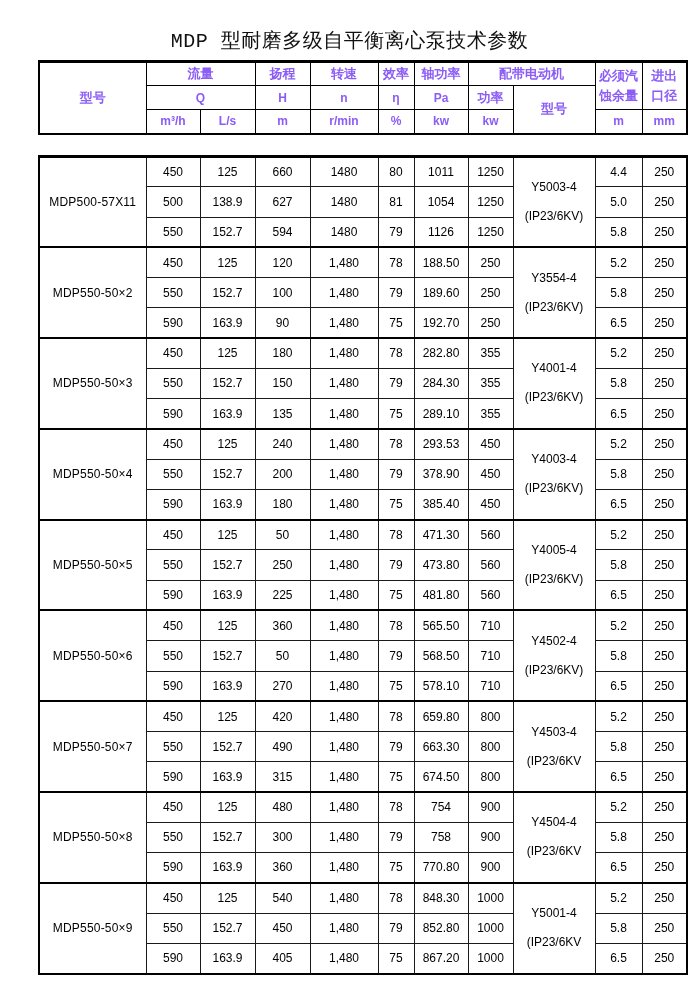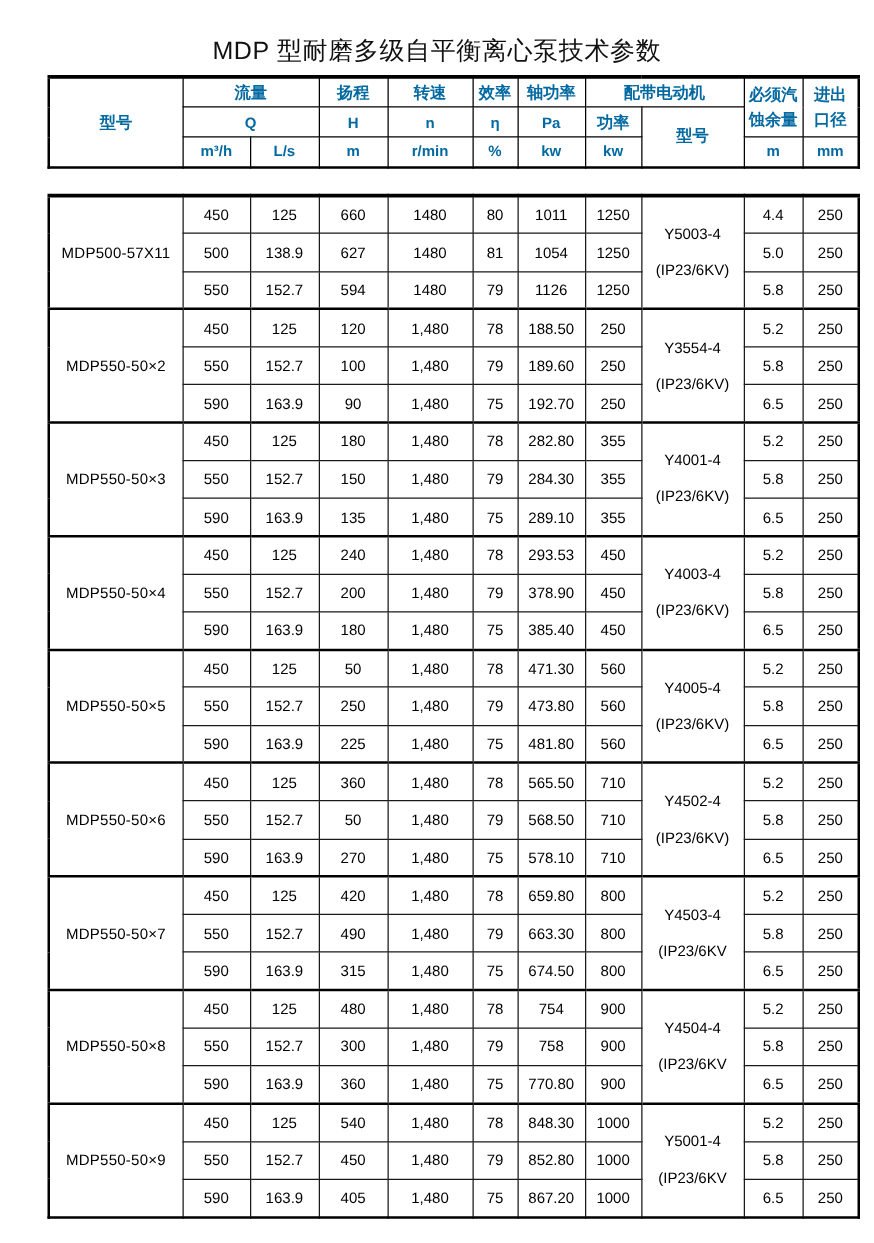--- a/index.html
+++ b/index.html
@@ -9,42 +9,42 @@
     font-family: "Liberation Sans", sans-serif;
     position: relative;
     color: #000;
   }
   .page { position: absolute; inset: 0; background: #fff; }
 
   .doc-title {
     position: absolute;
     top: 27px; left: 0; width: 100%;
     text-align: center;
-    font-family: Liberation Sans, sans-serif;
+    font-family: Liberation Mono, monospace;
     font-size: 20px;
     color: #111;
     letter-spacing: 0.5px;
     white-space: nowrap;
   }
 
   table { border-collapse: collapse; table-layout: fixed; }
 
   
   .header-table {
     position: absolute; left: 38px; top: 60px;
     width: 648px;
     border: 2px solid #000;
     border-top: 3px solid #000;
   }
   .header-table td {
     border: 1px solid #000;
     text-align: center; vertical-align: middle;
     padding: 0;
     font-weight: bold;
-    color: #0369a1;
+    color: #8b5cf6;
   }
   .header-table tr { height: 24px; }
   .hdr-cn  { font-size: 13px; }
   .hdr-sym { font-size: 12px; }
   .hdr-two { line-height: 1.55; font-family: Liberation Serif, serif; }
 
   
   .body-table {
     position: absolute; left: 38px; top: 155px;
     width: 648px; height: 820px;

